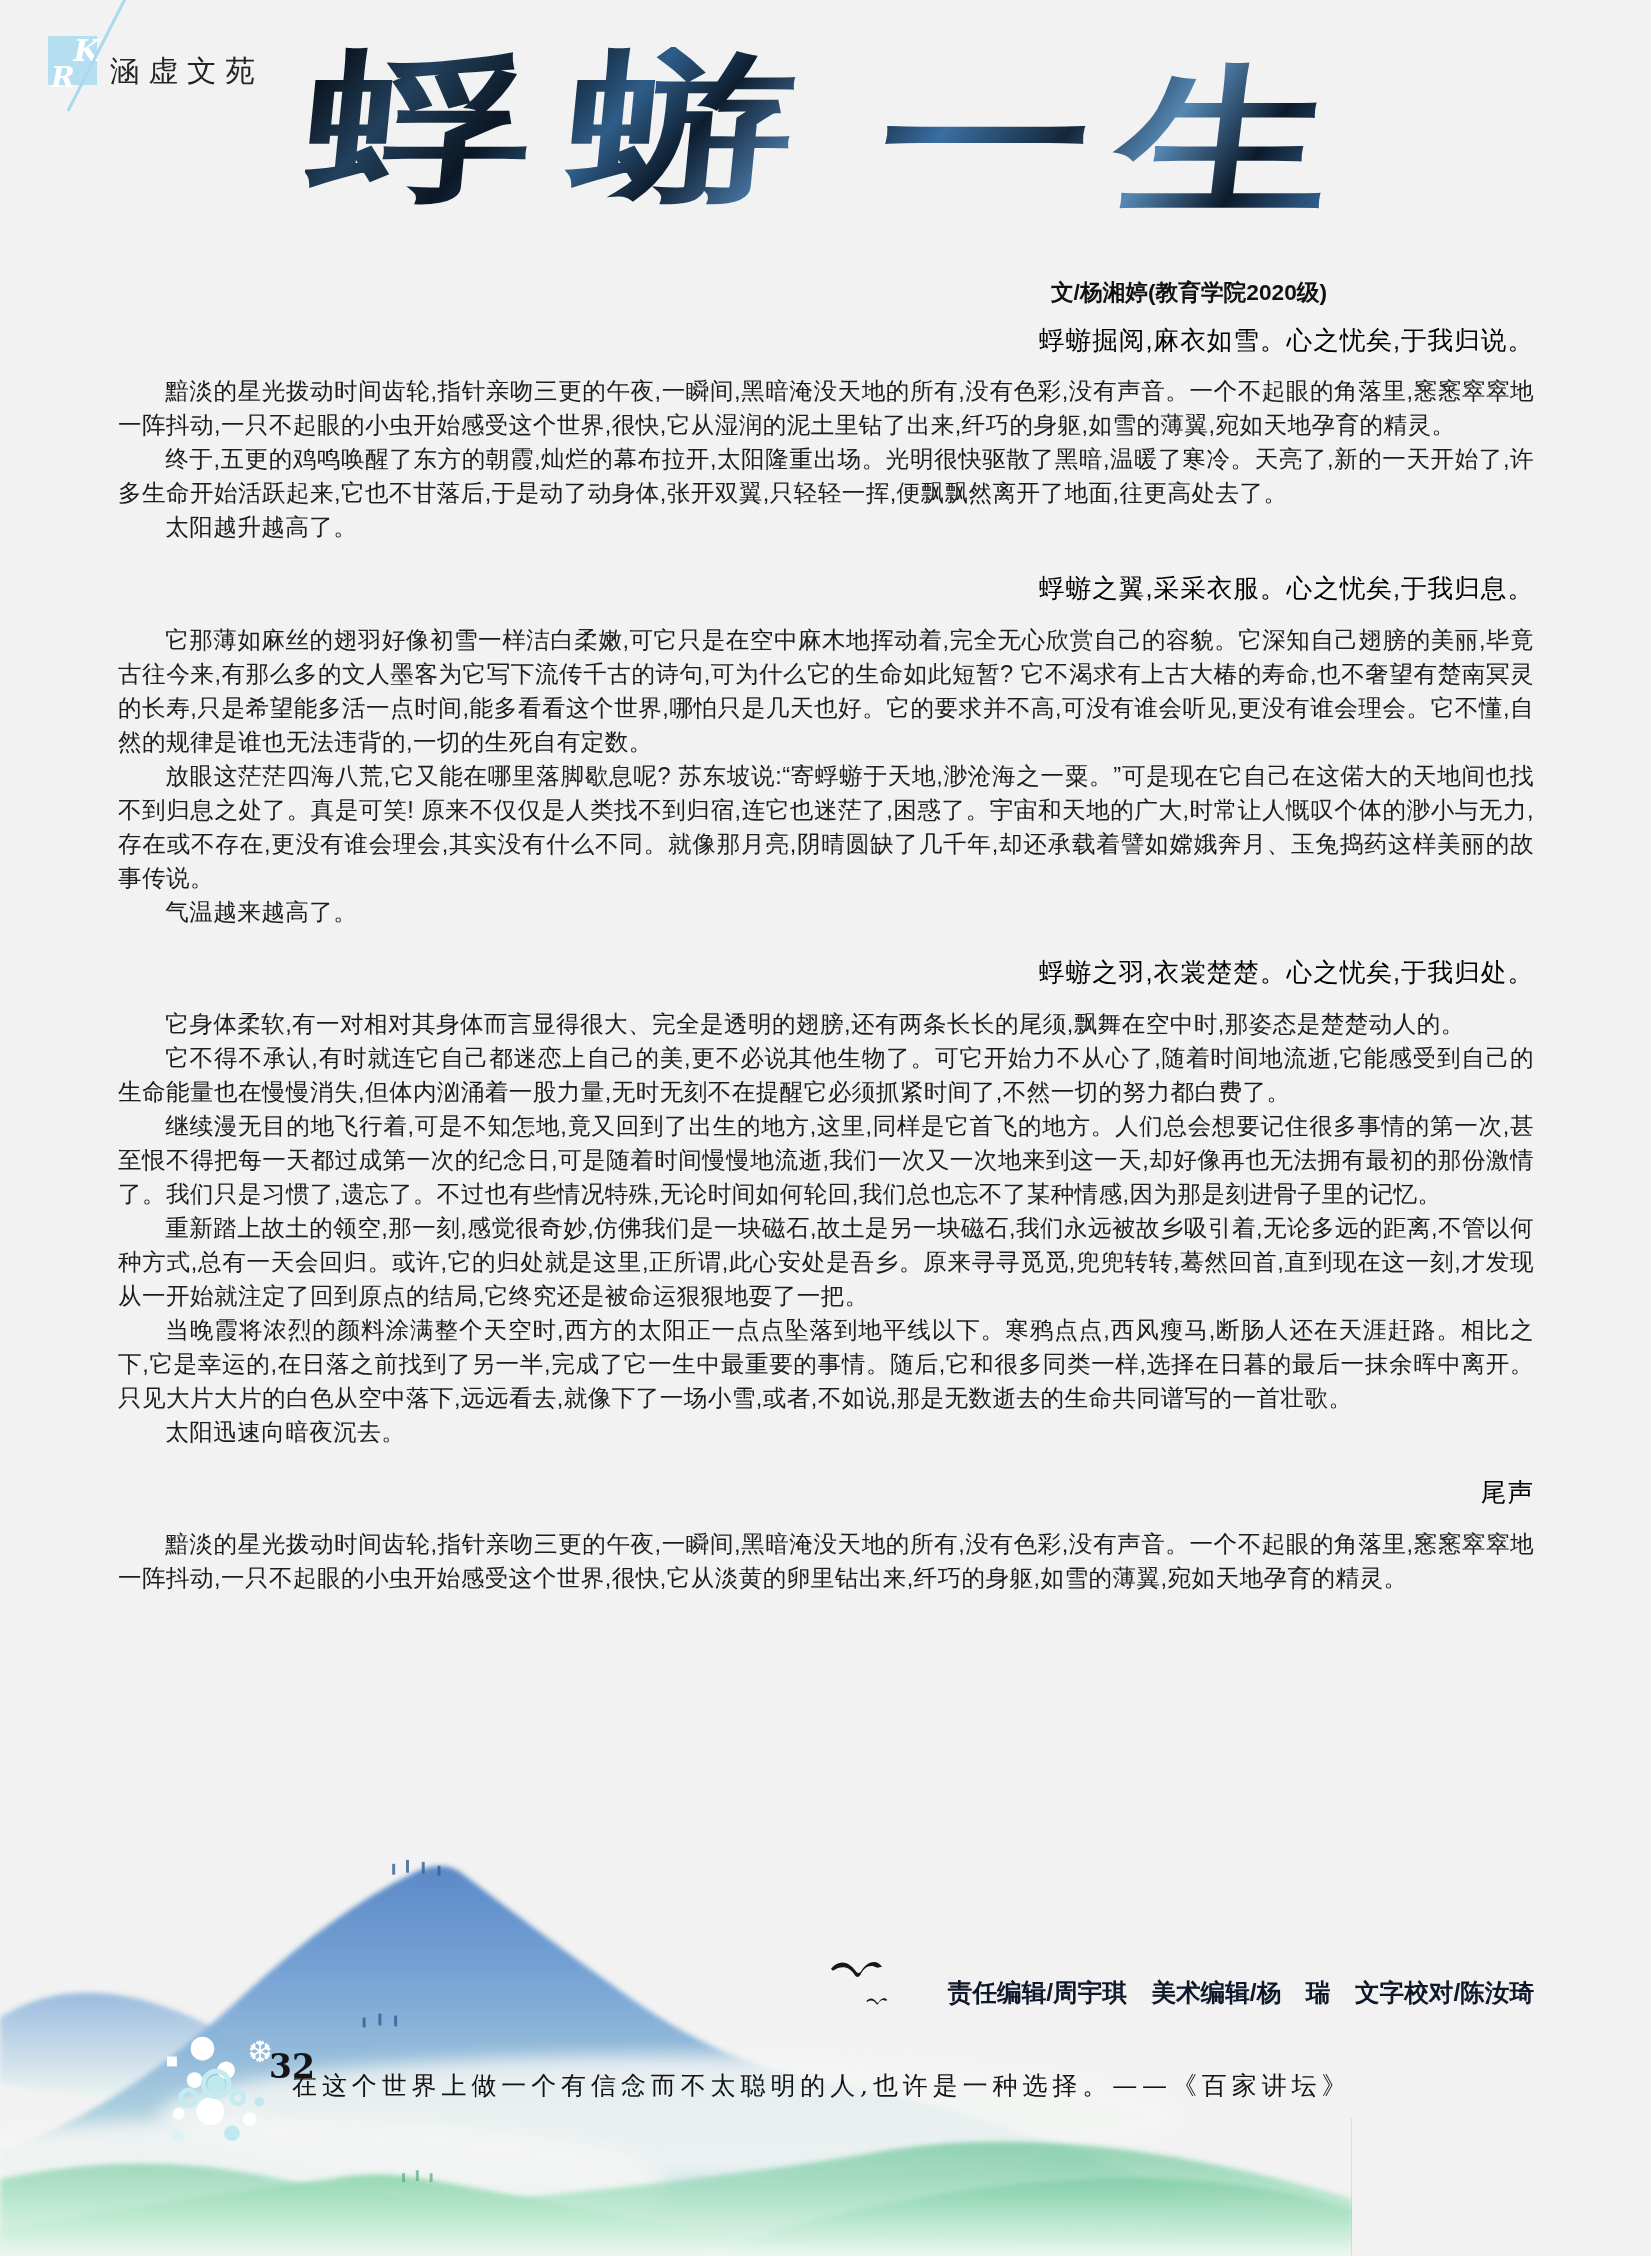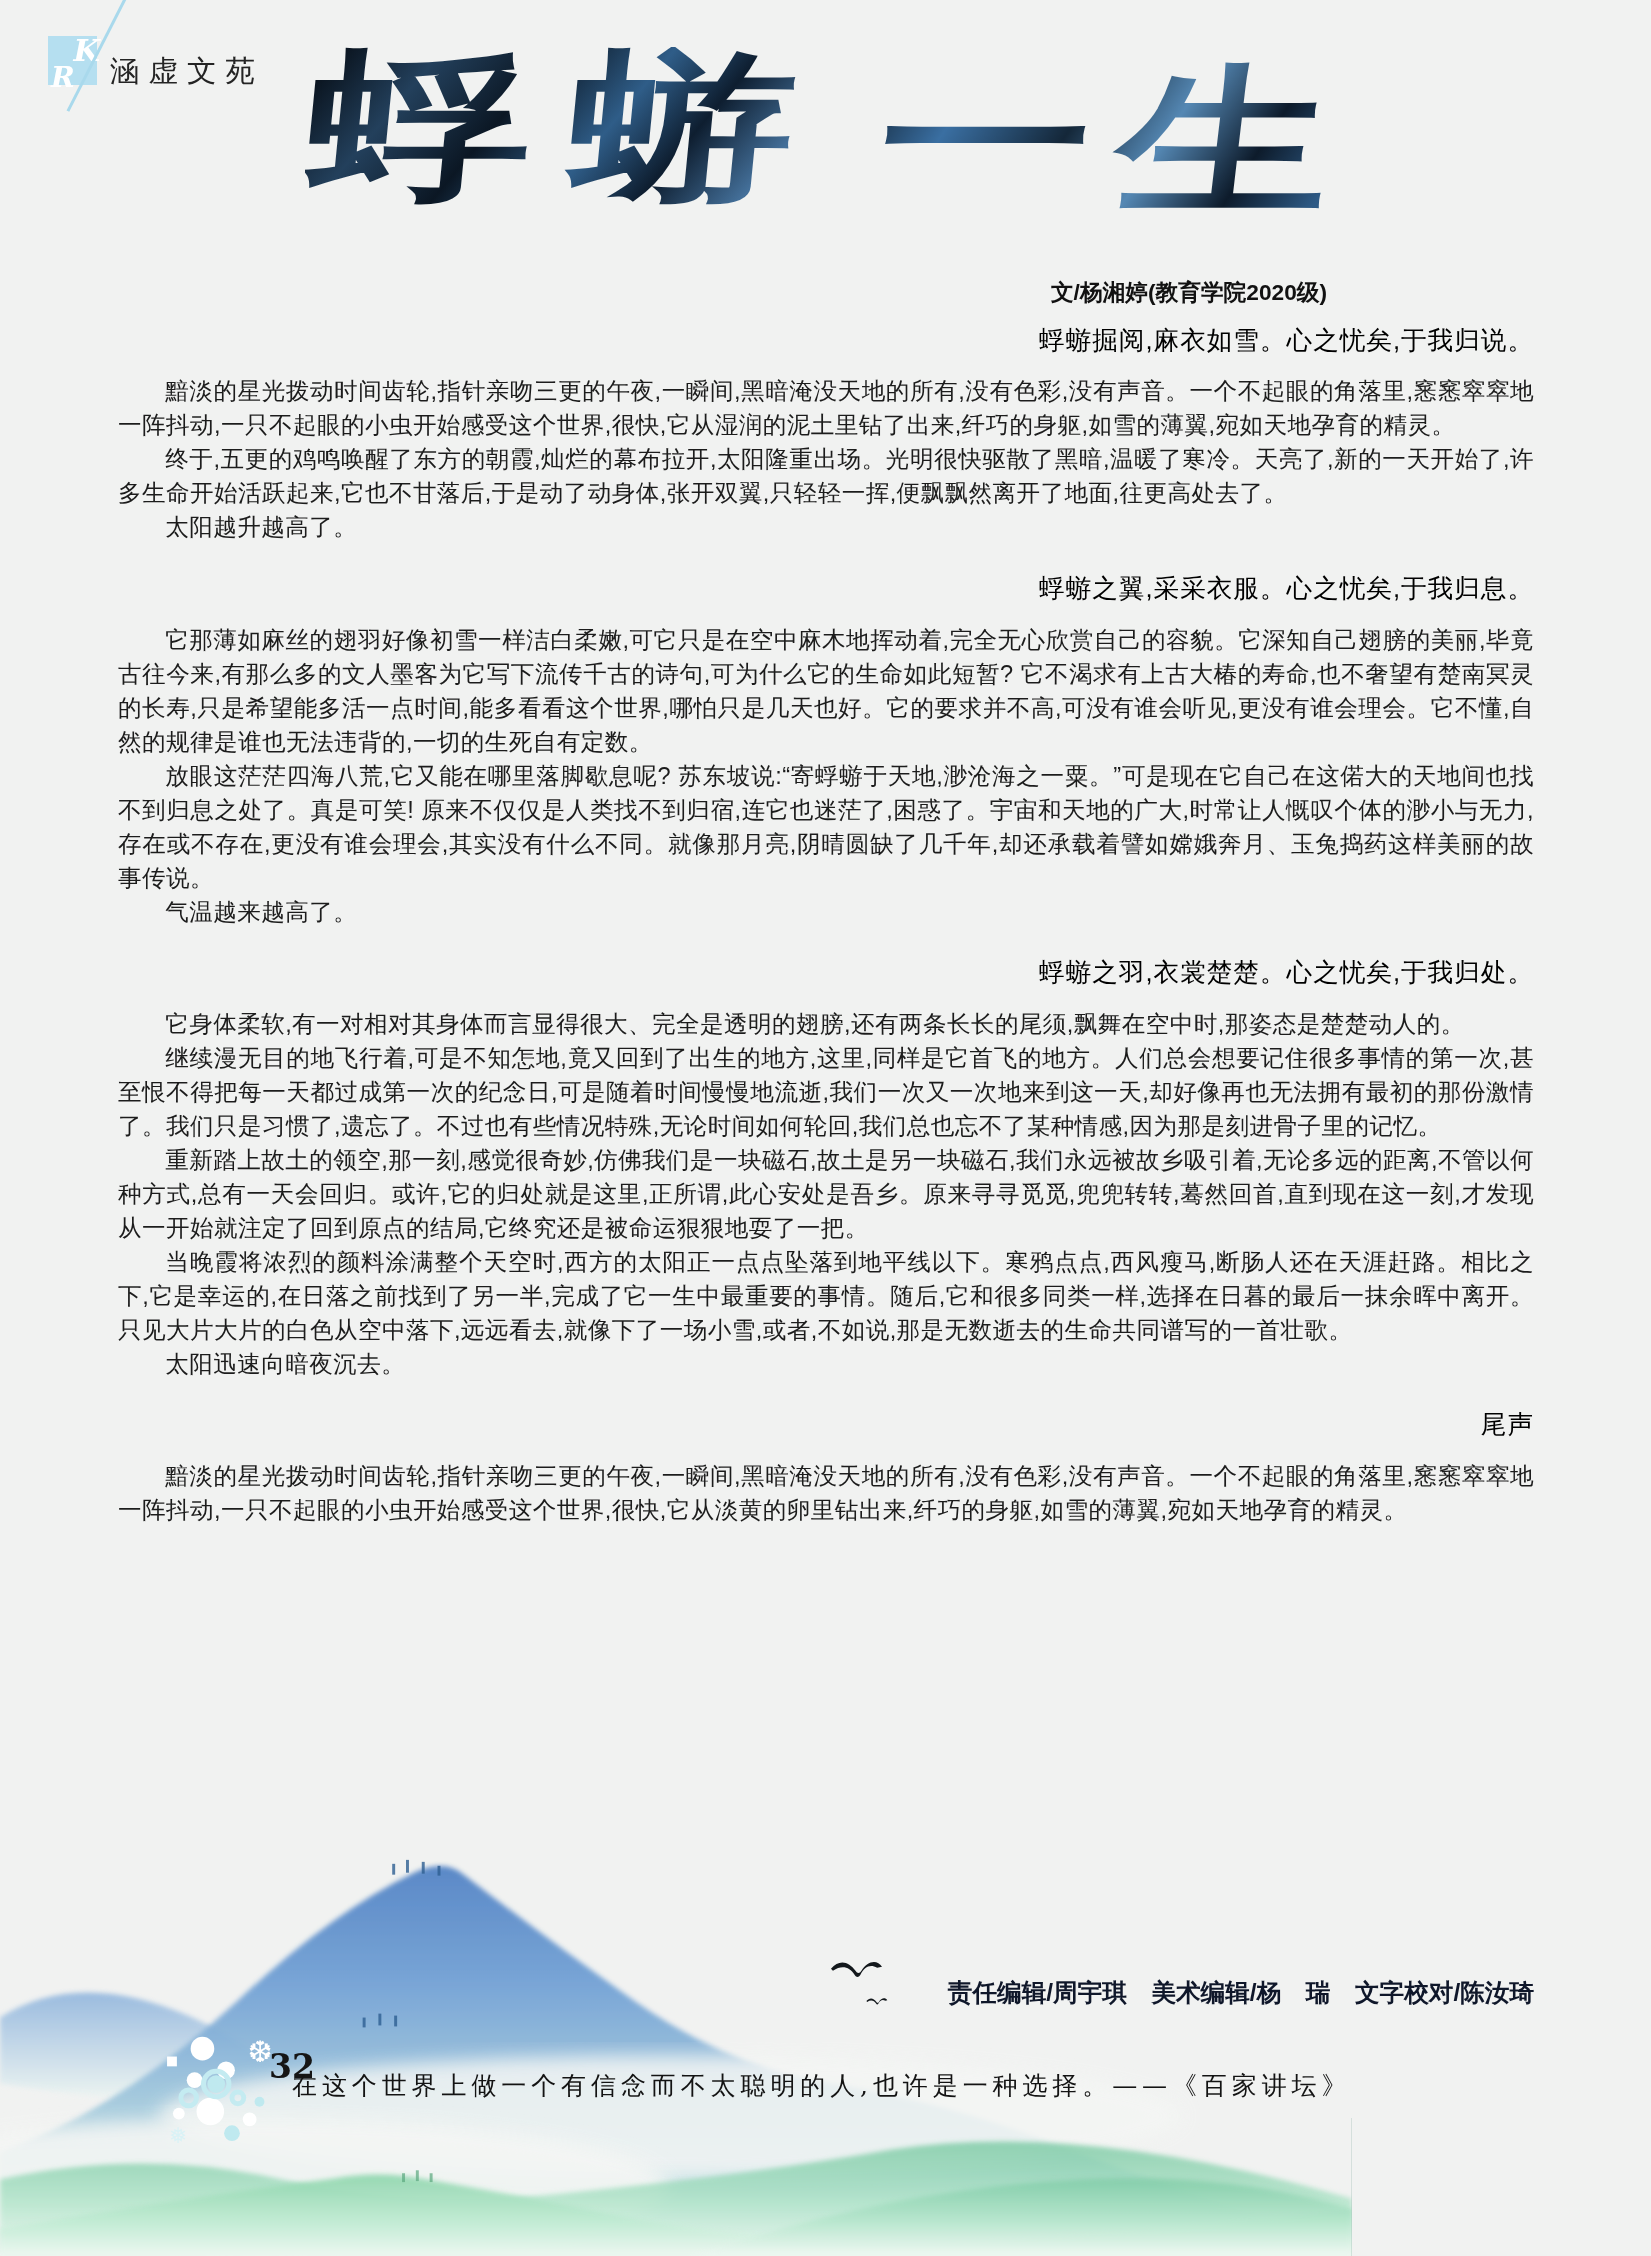--- a/index.html
+++ b/index.html
@@ -74,20 +74,21 @@
   <div class="h">蜉蝣掘阅,麻衣如雪。心之忧矣,于我归说。</div>
       <div class="p">黯淡的星光拨动时间齿轮,指针亲吻三更的午夜,一瞬间,黑暗淹没天地的所有,没有色彩,没有声音。一个不起眼的角落里,窸窸窣窣地一阵抖动,一只不起眼的小虫开始感受这个世界,很快,它从湿润的泥土里钻了出来,纤巧的身躯,如雪的薄翼,宛如天地孕育的精灵。</div>
       <div class="p">终于,五更的鸡鸣唤醒了东方的朝霞,灿烂的幕布拉开,太阳隆重出场。光明很快驱散了黑暗,温暖了寒冷。天亮了,新的一天开始了,许多生命开始活跃起来,它也不甘落后,于是动了动身体,张开双翼,只轻轻一挥,便飘飘然离开了地面,往更高处去了。</div>
       <div class="p">太阳越升越高了。</div>
       <div class="h">蜉蝣之翼,采采衣服。心之忧矣,于我归息。</div>
       <div class="p">它那薄如麻丝的翅羽好像初雪一样洁白柔嫩,可它只是在空中麻木地挥动着,完全无心欣赏自己的容貌。它深知自己翅膀的美丽,毕竟古往今来,有那么多的文人墨客为它写下流传千古的诗句,可为什么它的生命如此短暂? 它不渴求有上古大椿的寿命,也不奢望有楚南冥灵的长寿,只是希望能多活一点时间,能多看看这个世界,哪怕只是几天也好。它的要求并不高,可没有谁会听见,更没有谁会理会。它不懂,自然的规律是谁也无法违背的,一切的生死自有定数。</div>
       <div class="p">放眼这茫茫四海八荒,它又能在哪里落脚歇息呢? 苏东坡说:“寄蜉蝣于天地,渺沧海之一粟。”可是现在它自己在这偌大的天地间也找不到归息之处了。真是可笑! 原来不仅仅是人类找不到归宿,连它也迷茫了,困惑了。宇宙和天地的广大,时常让人慨叹个体的渺小与无力,存在或不存在,更没有谁会理会,其实没有什么不同。就像那月亮,阴晴圆缺了几千年,却还承载着譬如嫦娥奔月、玉兔捣药这样美丽的故事传说。</div>
       <div class="p">气温越来越高了。</div>
       <div class="h">蜉蝣之羽,衣裳楚楚。心之忧矣,于我归处。</div>
       <div class="p">它身体柔软,有一对相对其身体而言显得很大、完全是透明的翅膀,还有两条长长的尾须,飘舞在空中时,那姿态是楚楚动人的。</div>
+      <div class="p">它不得不承认,有时就连它自己都迷恋上自己的美,更不必说其他生物了。可它开始力不从心了,随着时间地流逝,它能感受到自己的生命能量也在慢慢消失,但体内汹涌着一股力量,无时无刻不在提醒它必须抓紧时间了,不然一切的努力都白费了。</div>
       <div class="p">继续漫无目的地飞行着,可是不知怎地,竟又回到了出生的地方,这里,同样是它首飞的地方。人们总会想要记住很多事情的第一次,甚至恨不得把每一天都过成第一次的纪念日,可是随着时间慢慢地流逝,我们一次又一次地来到这一天,却好像再也无法拥有最初的那份激情了。我们只是习惯了,遗忘了。不过也有些情况特殊,无论时间如何轮回,我们总也忘不了某种情感,因为那是刻进骨子里的记忆。</div>
       <div class="p">重新踏上故土的领空,那一刻,感觉很奇妙,仿佛我们是一块磁石,故土是另一块磁石,我们永远被故乡吸引着,无论多远的距离,不管以何种方式,总有一天会回归。或许,它的归处就是这里,正所谓,此心安处是吾乡。原来寻寻觅觅,兜兜转转,蓦然回首,直到现在这一刻,才发现从一开始就注定了回到原点的结局,它终究还是被命运狠狠地耍了一把。</div>
       <div class="p">当晚霞将浓烈的颜料涂满整个天空时,西方的太阳正一点点坠落到地平线以下。寒鸦点点,西风瘦马,断肠人还在天涯赶路。相比之下,它是幸运的,在日落之前找到了另一半,完成了它一生中最重要的事情。随后,它和很多同类一样,选择在日暮的最后一抹余晖中离开。只见大片大片的白色从空中落下,远远看去,就像下了一场小雪,或者,不如说,那是无数逝去的生命共同谱写的一首壮歌。</div>
       <div class="p">太阳迅速向暗夜沉去。</div>
       <div class="h">尾声</div>
       <div class="p">黯淡的星光拨动时间齿轮,指针亲吻三更的午夜,一瞬间,黑暗淹没天地的所有,没有色彩,没有声音。一个不起眼的角落里,窸窸窣窣地一阵抖动,一只不起眼的小虫开始感受这个世界,很快,它从淡黄的卵里钻出来,纤巧的身躯,如雪的薄翼,宛如天地孕育的精灵。</div>
     </div>
 
   <div class="credits" style="position:absolute;left:118px;top:1984px;width:1416px;">责任编辑/周宇琪　美术编辑/杨　瑞　文字校对/陈汝琦</div>
 

